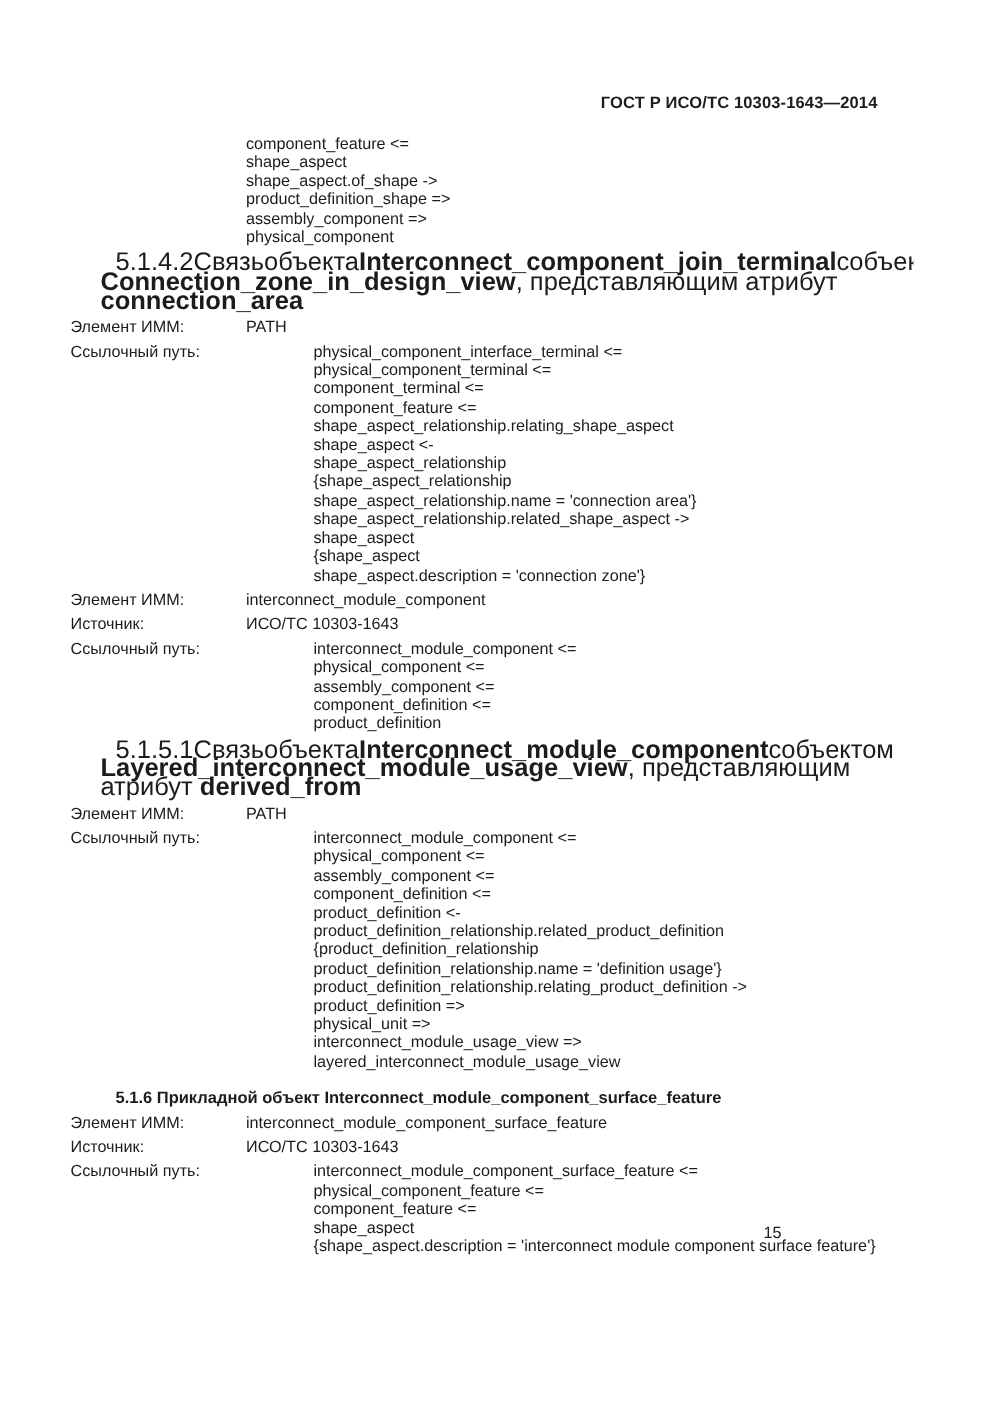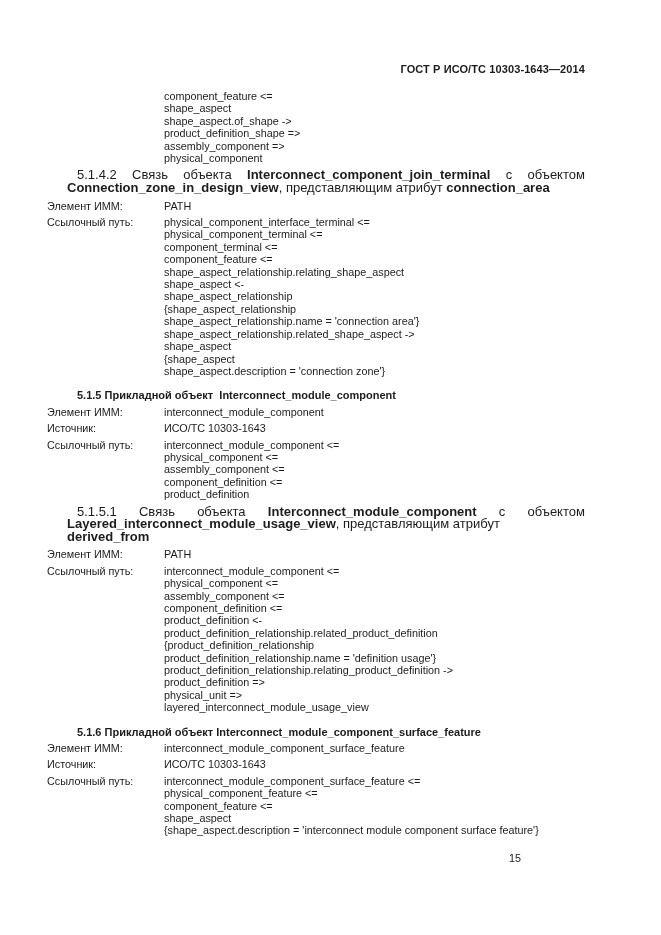--- a/index.html
+++ b/index.html
@@ -28,40 +28,40 @@
     text-align: right;
     line-height: 12px;
     margin-bottom: 15px;
     letter-spacing: 0.1px;
   }
   .path-lines { padding-left: 117px; }
   .path-line { white-space: pre; }
   .kv { display: flex; margin-top: 4px; }
   .kv .label { width: 117px; flex: none; }
   .kv .value { white-space: pre-wrap; }
-  .path-col { flex: 1; }
+  .path-col { flex: 1; margin-left: 45px; }
   .section-heading {
     font-weight: bold;
     padding-left: 30px;
     margin-top: 12px;
     margin-bottom: 2px;
     white-space: pre-wrap;
     font-size: 11px;
   }
-  .link-heading { margin-top: 5px; margin-bottom: 5px; font-size: 13px; line-height: 12.6px; }
+  .link-heading { margin-top: 5px; margin-bottom: 5px; font-size: 17px; line-height: 12.6px; }
   .link-heading .l1 {
     display: flex;
     justify-content: space-between;
     padding-left: 30px;
   }
   .link-heading .l2 { text-align: left; margin-left: 20px; }
   .bold { font-weight: bold; }
   .page-number {
     position: absolute;
-    top: 852px;
+    top: 816px;
     right: 88px;
     font-size: 10.8px;
   }
 </style>
 </head>
 <body>
 
 <div class="page">
   <div class="content">
     <div class="doc-header">ГОСТ Р ИСО/ТС 10303-1643—2014</div>
@@ -100,21 +100,20 @@
             <div class="path-line">shape_aspect &lt;-</div>
             <div class="path-line">shape_aspect_relationship</div>
             <div class="path-line">{shape_aspect_relationship</div>
             <div class="path-line">shape_aspect_relationship.name = 'connection area'}</div>
             <div class="path-line">shape_aspect_relationship.related_shape_aspect -&gt;</div>
             <div class="path-line">shape_aspect</div>
             <div class="path-line">{shape_aspect</div>
             <div class="path-line">shape_aspect.description = 'connection zone'}</div>
           </div>
         </div>
-        <div class="section-heading">5.1.5 Прикладной объект  Interconnect_module_component</div>
         <div class="kv">
           <span class="label">Элемент ИММ:</span>
           <span class="value">interconnect_module_component</span>
         </div>
         <div class="kv">
           <span class="label">Источник:</span>
           <span class="value">ИСО/ТС 10303-1643</span>
         </div>
         <div class="kv">
           <span class="label">Ссылочный путь:</span>
@@ -148,20 +147,21 @@
             <div class="path-line">physical_component &lt;=</div>
             <div class="path-line">assembly_component &lt;=</div>
             <div class="path-line">component_definition &lt;=</div>
             <div class="path-line">product_definition &lt;-</div>
             <div class="path-line">product_definition_relationship.related_product_definition</div>
             <div class="path-line">{product_definition_relationship</div>
             <div class="path-line">product_definition_relationship.name = 'definition usage'}</div>
             <div class="path-line">product_definition_relationship.relating_product_definition -&gt;</div>
             <div class="path-line">product_definition =&gt;</div>
             <div class="path-line">physical_unit =&gt;</div>
+            <div class="path-line">interconnect_module_usage_view =&gt;</div>
             <div class="path-line">layered_interconnect_module_usage_view</div>
           </div>
         </div>
         <div class="section-heading">5.1.6 Прикладной объект Interconnect_module_component_surface_feature</div>
         <div class="kv">
           <span class="label">Элемент ИММ:</span>
           <span class="value">interconnect_module_component_surface_feature</span>
         </div>
         <div class="kv">
           <span class="label">Источник:</span>

